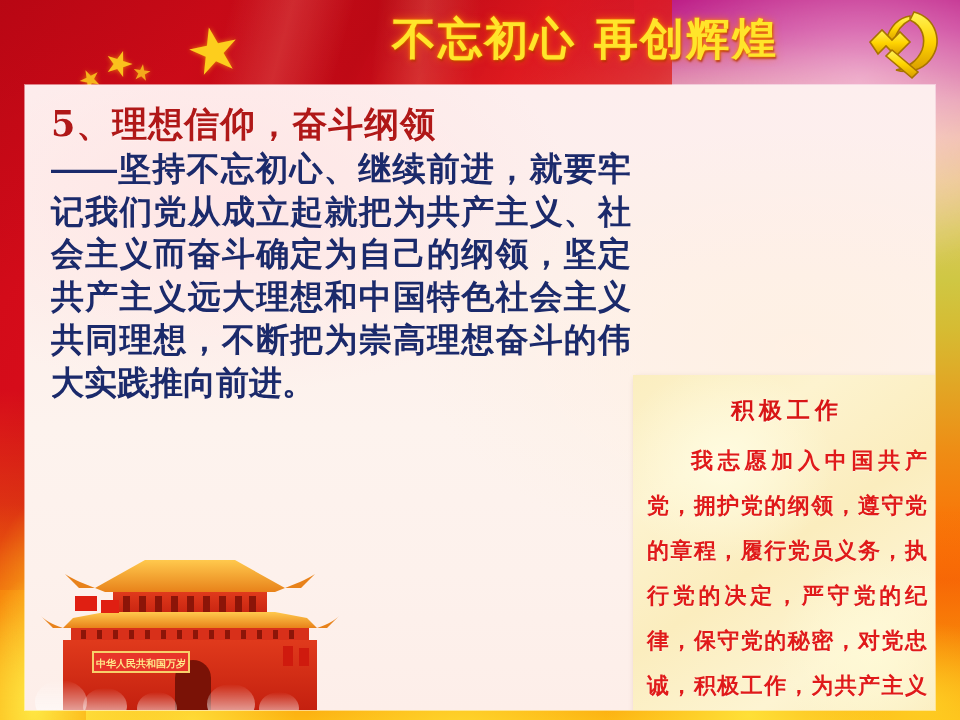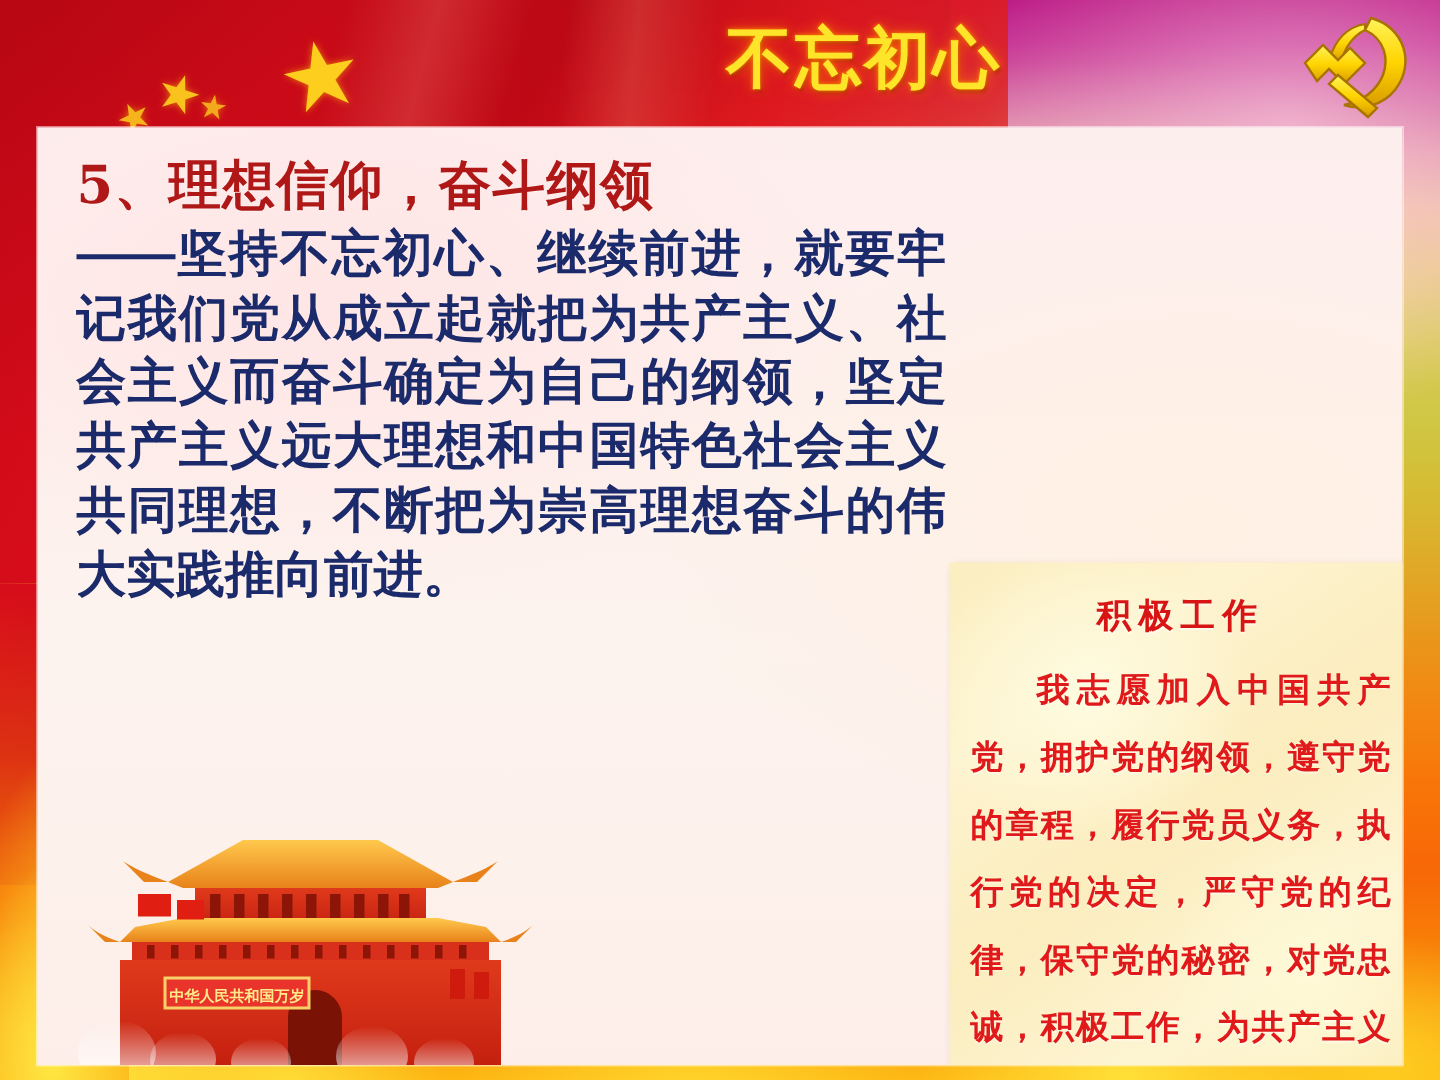--- a/index.html
+++ b/index.html
@@ -163,21 +163,21 @@
       radial-gradient(ellipse 55% 45% at 22% 18%, rgba(255,228,228,0.85), rgba(255,245,245,0.0) 70%),
       radial-gradient(ellipse 60% 50% at 85% 42%, rgba(255,240,225,0.8), rgba(255,248,240,0.0) 70%),
       linear-gradient(to bottom, #fdeeee 0%, #fdf0ec 30%, #fdf3ee 55%, #fdf1ec 78%, #fdeee9 100%);
     box-shadow: 0 0 0 1px rgba(255,255,255,0.5);
     overflow: hidden;
   }
 
   
   .tiananmen {
     position: absolute;
-    left: 27px;
+    left: 10px;
     bottom: 0;
     width: 330px;
     height: 180px;
   }
   .tiananmen svg { width: 100%; height: 100%; display: block; }
 
   
   .content {
     position: absolute;
     left: 26px;
@@ -258,20 +258,21 @@
   <div class="bg-flame-left"></div>
 
   <div class="star star-big">★</div>
   <div class="star star-s1">★</div>
   <div class="star star-s2">★</div>
   <div class="star star-s3">★</div>
 
   <div class="header-title">
     <span>不忘初心</span>
     <span class="gap"></span>
+    <span>再创辉煌</span>
   </div>
 
   <div class="emblem">
     <svg viewBox="0 0 100 82" xmlns="http://www.w3.org/2000/svg">
       <defs>
         <linearGradient id="goldg" x1="0" y1="0" x2="0" y2="1">
           <stop offset="0%" stop-color="#fff35a"></stop>
           <stop offset="50%" stop-color="#ffd400"></stop>
           <stop offset="100%" stop-color="#d79a00"></stop>
         </linearGradient>

